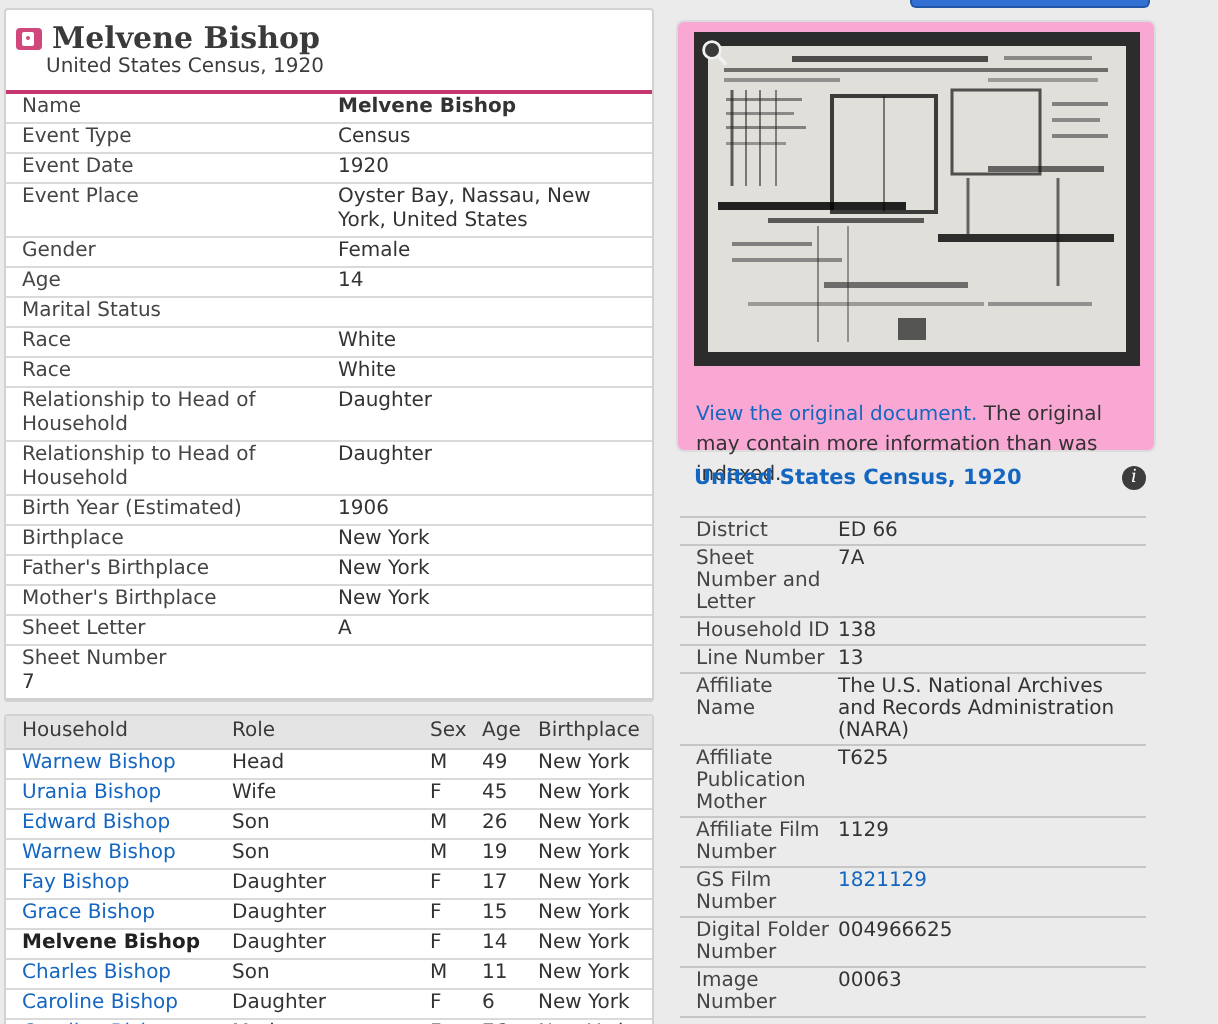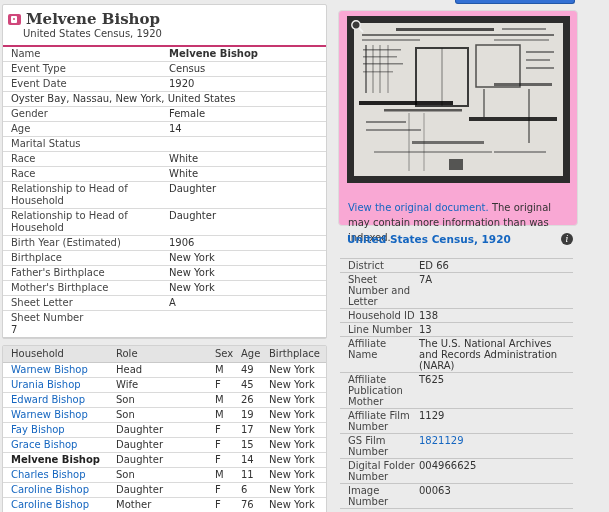--- a/index.html
+++ b/index.html
@@ -99,20 +99,21 @@
       </div>
     <div class="drow">
         <div class="dlabel">Event Type</div>
         <div class="dvalue">Census</div>
       </div>
     <div class="drow">
         <div class="dlabel">Event Date</div>
         <div class="dvalue">1920</div>
       </div>
     <div class="drow">
+        <div class="dlabel">Event Place</div>
         <div class="dvalue">Oyster Bay, Nassau, New York, United States</div>
       </div>
     <div class="drow">
         <div class="dlabel">Gender</div>
         <div class="dvalue">Female</div>
       </div>
     <div class="drow">
         <div class="dlabel">Age</div>
         <div class="dvalue">14</div>
       </div>

